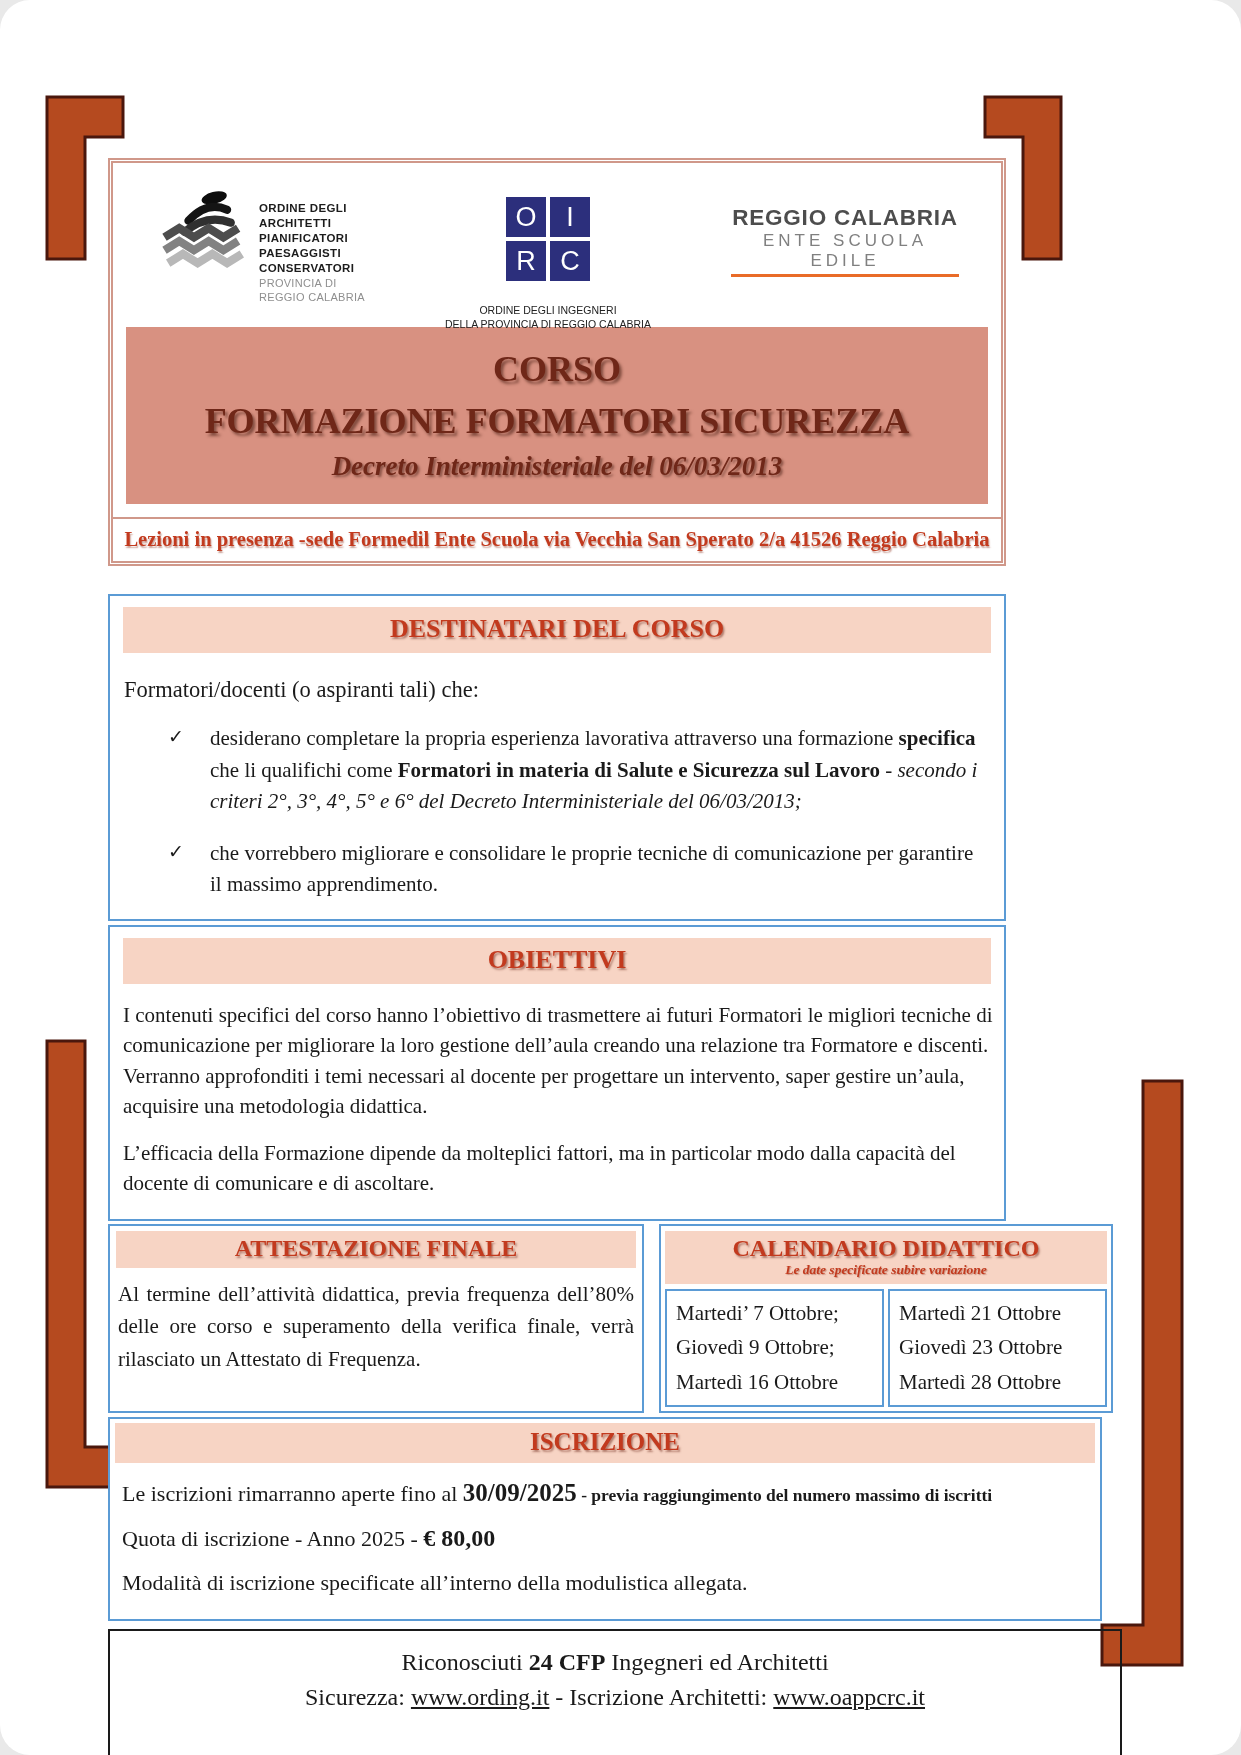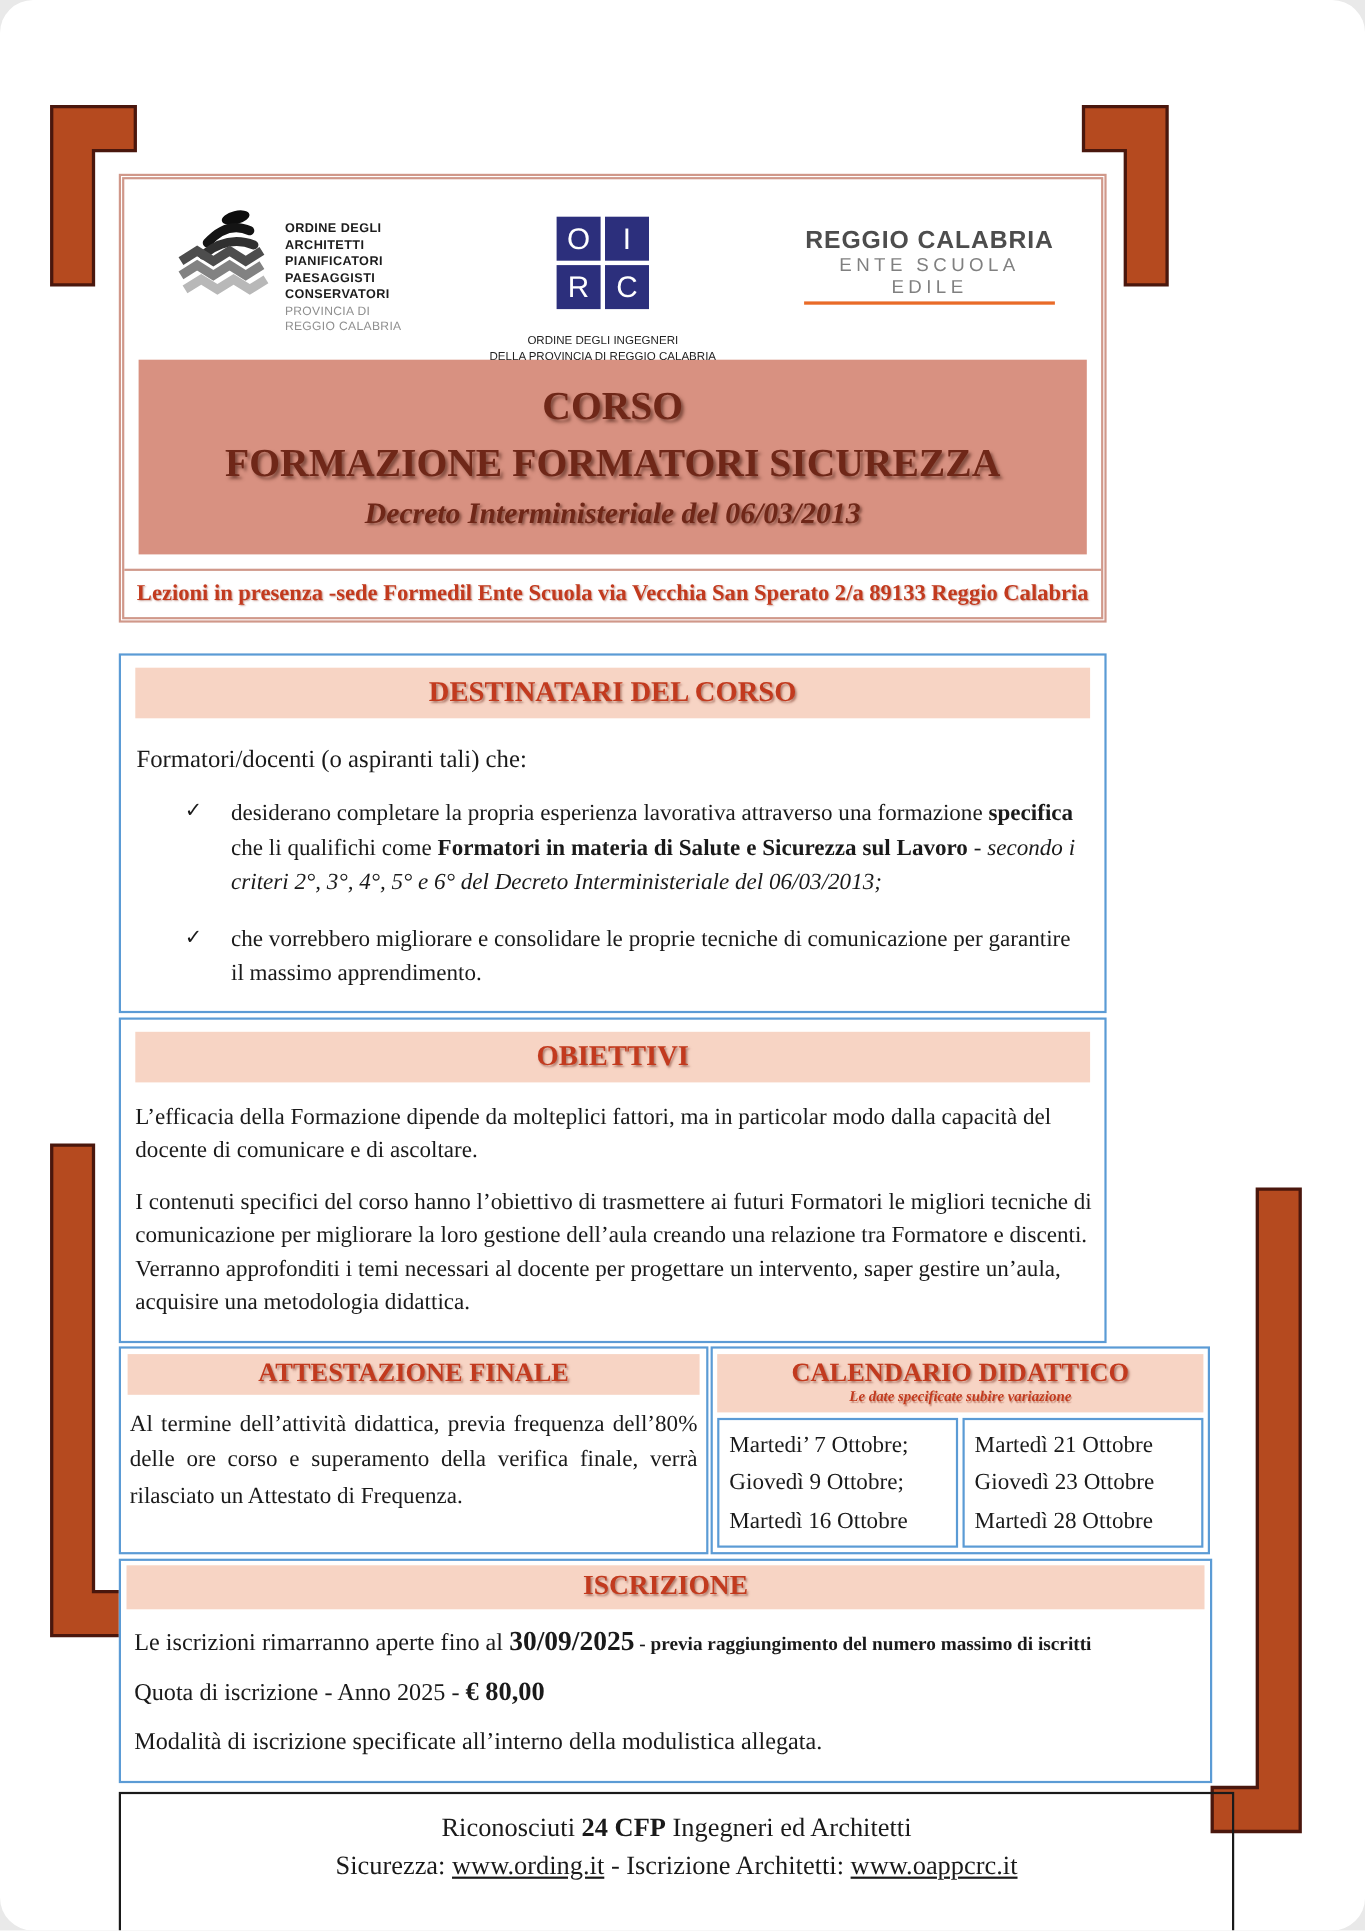--- a/index.html
+++ b/index.html
@@ -45,21 +45,21 @@
       font-size:26px; font-weight:bold; color:#c23a1e; text-shadow:1.5px 2px 2px rgba(110,40,25,.5); }
   .destinatari { margin-top:28px; padding-bottom:18px; }
   .intro { font-size:22.5px; margin:24px 14px 0; }
   .bullet { display:flex; margin:20px 26px 0 58px; }
   .check { font-size:19px; width:42px; flex:none; padding-top:2px; }
   .btext { font-size:21px; line-height:1.5; }
   .obiettivi { margin-top:4px; padding-bottom:20px; }
   .para { font-size:21px; line-height:1.45; margin:16px 11px 0 13px; }
 
   
-  .two-col { display:flex; margin-top:3px; gap:2px; align-items:stretch; }
+  .two-col { display:flex; margin-top:3px; gap:15px; align-items:stretch; }
   .box-att { width:536px; flex:none; padding-bottom:6px; }
   .box-att .sec-bar { margin:5px 6px 0; font-size:24px; padding:4px 0 6px; }
   .att-body { font-size:21px; line-height:1.55; text-align:justify; margin:10px 8px 0; }
   .box-cal { width:454px; flex:none; display:flex; flex-direction:column; }
   .cal-head { margin:5px 4px 0; background:#f7d4c4; text-align:center; padding:4px 0 3px; }
   .cal-title { font-size:24px; font-weight:bold; color:#c23a1e; text-shadow:1.5px 2px 2px rgba(110,40,25,.5); }
   .cal-note { font-size:13.5px; font-weight:bold; font-style:italic; color:#c23a1e; text-shadow:1px 1px 1px rgba(140,50,30,.4); padding-bottom:3px; }
   .cal-table { display:flex; gap:4px; margin:5px 4px 4px; flex:1; }
   .cal-cell { flex:1; border:2px solid #5b9bd5; font-size:21px; line-height:1.65; padding:5px 2px 5px 9px; }
 
@@ -138,21 +138,21 @@
           <div class="formedil-ese">ENTE SCUOLA EDILE</div>
         </div>
       </div>
 
       <div class="title-block">
         <div class="t1">CORSO</div>
         <div class="t2">FORMAZIONE FORMATORI SICUREZZA</div>
         <div class="t3">Decreto Interministeriale del 06/03/2013</div>
       </div>
 
-      <div class="location-bar">Lezioni in presenza -sede Formedil Ente Scuola via Vecchia San Sperato 2/a 89133 Reggio Calabria</div>
+      <div class="location-bar">Lezioni in presenza -sede Formedil Ente Scuola via Vecchia San Sperato 2/a 41526 Reggio Calabria</div>
     </div>
 
     <div class="bluebox destinatari">
       <div class="sec-bar">DESTINATARI DEL CORSO</div>
       <div class="intro">Formatori/docenti (o aspiranti tali) che:</div>
 
       <div class="bullet">
         <span class="check">✓</span>
         <div class="btext">
           <span>desiderano completare la propria esperienza lavorativa attraverso una formazione </span><span style="font-weight:bold">specifica</span><span> che li qualifichi come </span><span style="font-weight:bold">Formatori in materia di Salute e Sicurezza sul Lavoro</span><span> - </span><span style="font-style:italic">secondo i criteri  2°, 3°, 4°, 5° e 6° del Decreto Interministeriale del 06/03/2013;</span>
@@ -160,22 +160,22 @@
       </div>
 
       <div class="bullet">
         <span class="check">✓</span>
         <div class="btext">che vorrebbero migliorare e consolidare le proprie tecniche di comunicazione per garantire il massimo apprendimento.</div>
       </div>
     </div>
 
     <div class="bluebox obiettivi">
       <div class="sec-bar">OBIETTIVI</div>
+      <div class="para">I contenuti specifici del corso hanno l’obiettivo di trasmettere ai futuri Formatori le migliori tecniche di comunicazione per migliorare la loro gestione dell’aula creando una relazione tra Formatore e discenti. Verranno approfonditi i temi necessari al docente per progettare un intervento, saper gestire un’aula, acquisire una metodologia didattica.</div>
       <div class="para">L’efficacia della Formazione dipende da molteplici fattori, ma in particolar modo dalla capacità del docente di comunicare e di ascoltare.</div>
-      <div class="para">I contenuti specifici del corso hanno l’obiettivo di trasmettere ai futuri Formatori le migliori tecniche di comunicazione per migliorare la loro gestione dell’aula creando una relazione tra Formatore e discenti. Verranno approfonditi i temi necessari al docente per progettare un intervento, saper gestire un’aula, acquisire una metodologia didattica.</div>
     </div>
 
     <div class="two-col">
       <div class="bluebox box-att">
         <div class="sec-bar">ATTESTAZIONE FINALE</div>
         <div class="att-body">Al termine dell’attività didattica, previa frequenza dell’80% delle ore corso e superamento della verifica finale, verrà rilasciato un Attestato di Frequenza.</div>
       </div>
 
       <div class="bluebox box-cal">
         <div class="cal-head">

